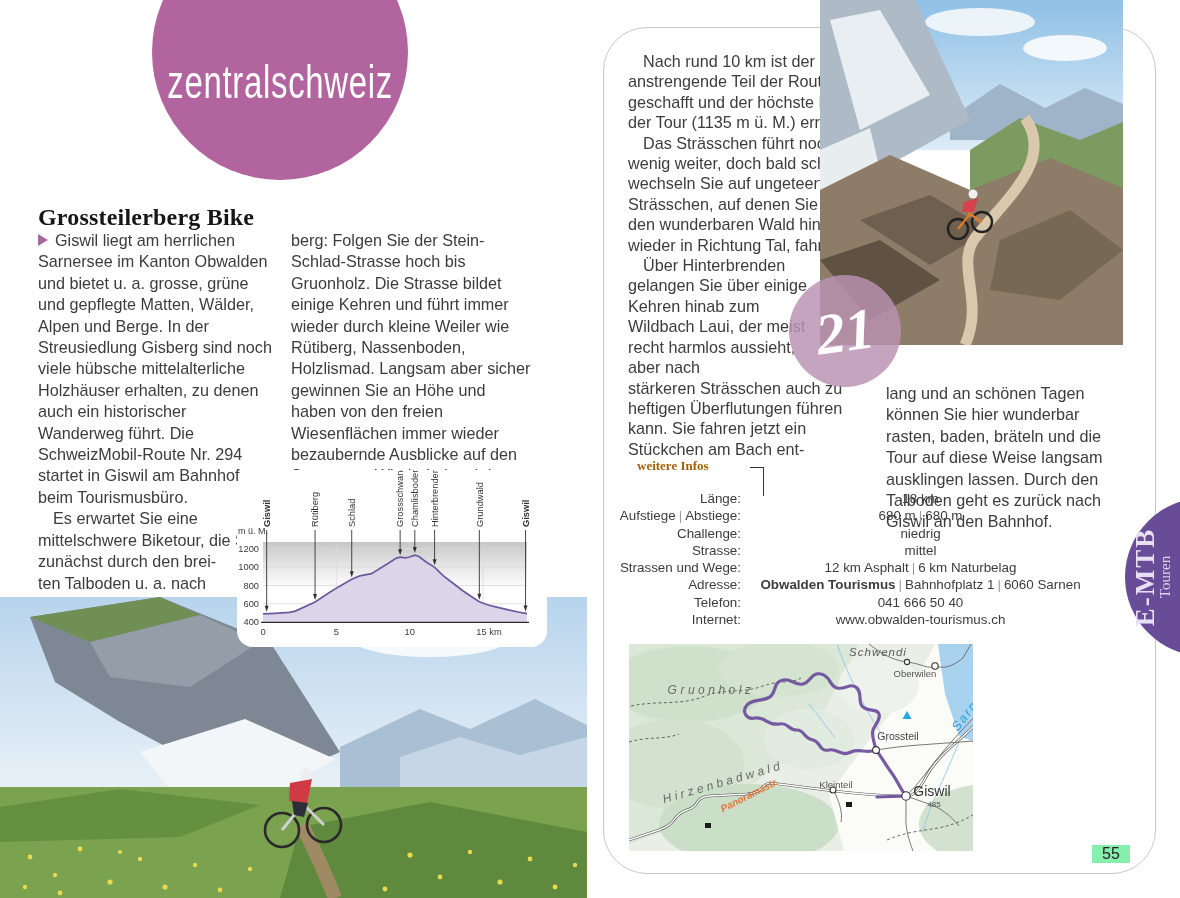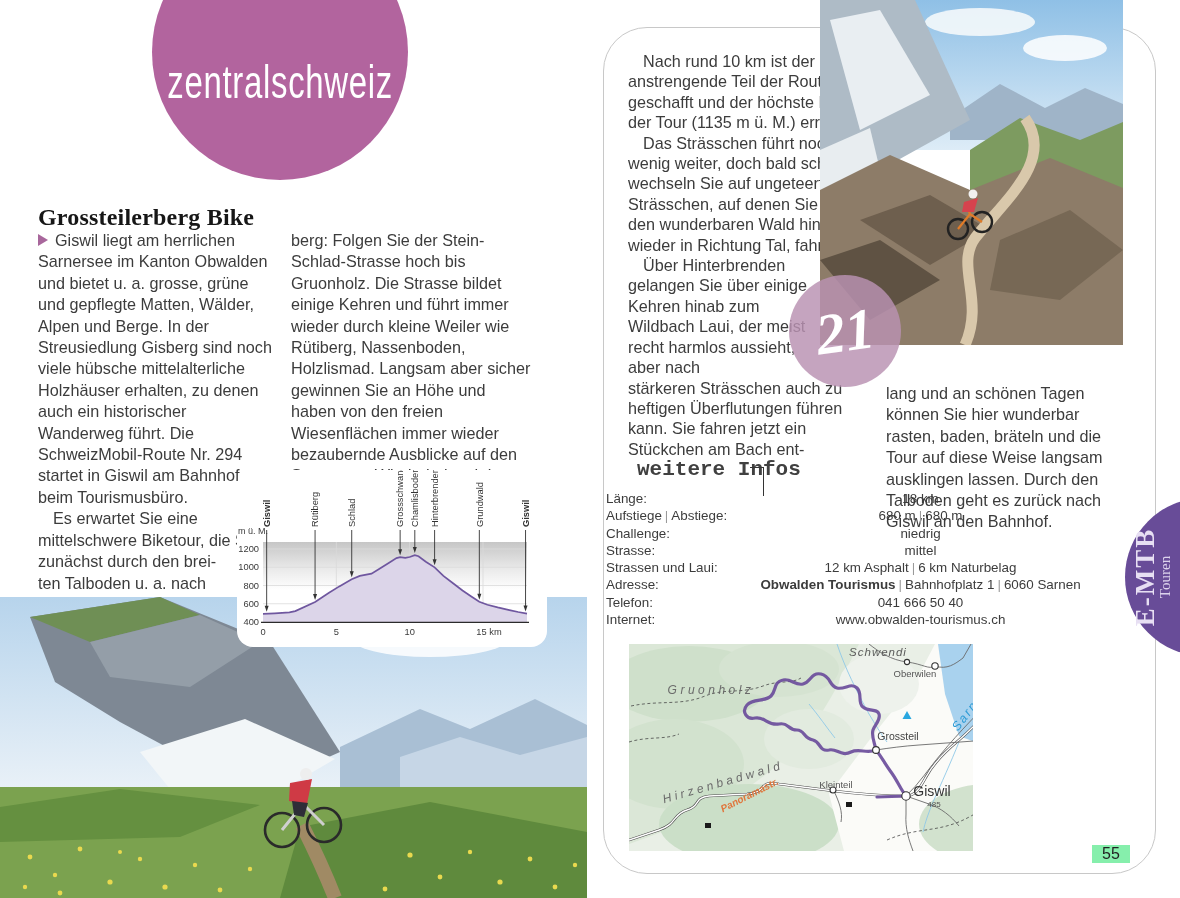--- a/index.html
+++ b/index.html
@@ -40,27 +40,27 @@
   .photo-left{left:0;top:597px;width:587px;height:301px;z-index:1;}
   .photo-right svg,.photo-left svg{display:block;width:100%;height:100%;}
   
   .tour-circle{left:789px;top:275px;width:112px;height:112px;border-radius:50%;
     background:rgba(185,146,178,.83);z-index:3;display:flex;align-items:center;justify-content:center;}
   .tour-circle .num{font-family:"Liberation Serif",serif;font-style:italic;font-weight:700;
     font-size:58px;color:#fff;transform:rotate(-8deg);}
   
   .chart-card{left:237px;top:470px;width:310px;height:177px;background:#fff;border-radius:16px;z-index:4;}
   
-  .infos-head{left:637px;top:458px;font-family:Liberation Mono, monospace;font-weight:700;
-    font-size:21px;color:#404040;z-index:2;}
+  .infos-head{left:637px;top:458px;font-family:Liberation Serif, serif;font-weight:700;
+    font-size:13px;color:#a16207;z-index:2;}
   .infos-bracket{left:750px;top:467px;width:13px;height:28px;
     border-top:1.3px solid #333;border-right:1.3px solid #333;z-index:2;}
   .info-rows{left:606px;top:490px;width:480px;font-size:13.4px;line-height:17.3px;z-index:2;}
   .info-row{display:flex;}
-  .info-row .lbl{width:135px;padding-right:14px;flex:none;}
+  .info-row .lbl{width:135px;text-align:right;padding-right:14px;flex:none;}
   .info-row .val{flex:1;text-align:center;}
   .pipe{color:#9a9a9a;padding:0 3px;}
   .bold{font-weight:700;}
   
   .map{left:629px;top:644px;width:344px;height:207px;z-index:2;overflow:hidden;}
   .map svg{display:block;}
   
   .side-badge{left:1125px;top:498px;width:158px;height:158px;border-radius:50%;background:#684c98;z-index:5;}
   .side-badge-text{left:1072px;top:545px;width:160px;height:64px;transform:rotate(-90deg);
     display:flex;flex-direction:column;align-items:center;justify-content:center;z-index:6;}
@@ -261,21 +261,21 @@
     </div>
     <div class="info-row">
       <div class="lbl"><span>Challenge:</span></div>
       <div class="val"><span>niedrig</span></div>
     </div>
     <div class="info-row">
       <div class="lbl"><span>Strasse:</span></div>
       <div class="val"><span>mittel</span></div>
     </div>
     <div class="info-row">
-      <div class="lbl"><span>Strassen und Laui:</span></div>
+      <div class="lbl"><span>Strassen und Wege:</span></div>
       <div class="val"><span>12 km Asphalt</span><span class="pipe">|</span><span>6 km Naturbelag</span></div>
     </div>
     <div class="info-row">
       <div class="lbl"><span>Adresse:</span></div>
       <div class="val"><span class="bold">Obwalden Tourismus</span><span class="pipe">|</span><span>Bahnhofplatz 1</span><span class="pipe">|</span><span>6060 Sarnen</span></div>
     </div>
     <div class="info-row">
       <div class="lbl"><span>Telefon:</span></div>
       <div class="val"><span>041 666 50 40</span></div>
     </div>

